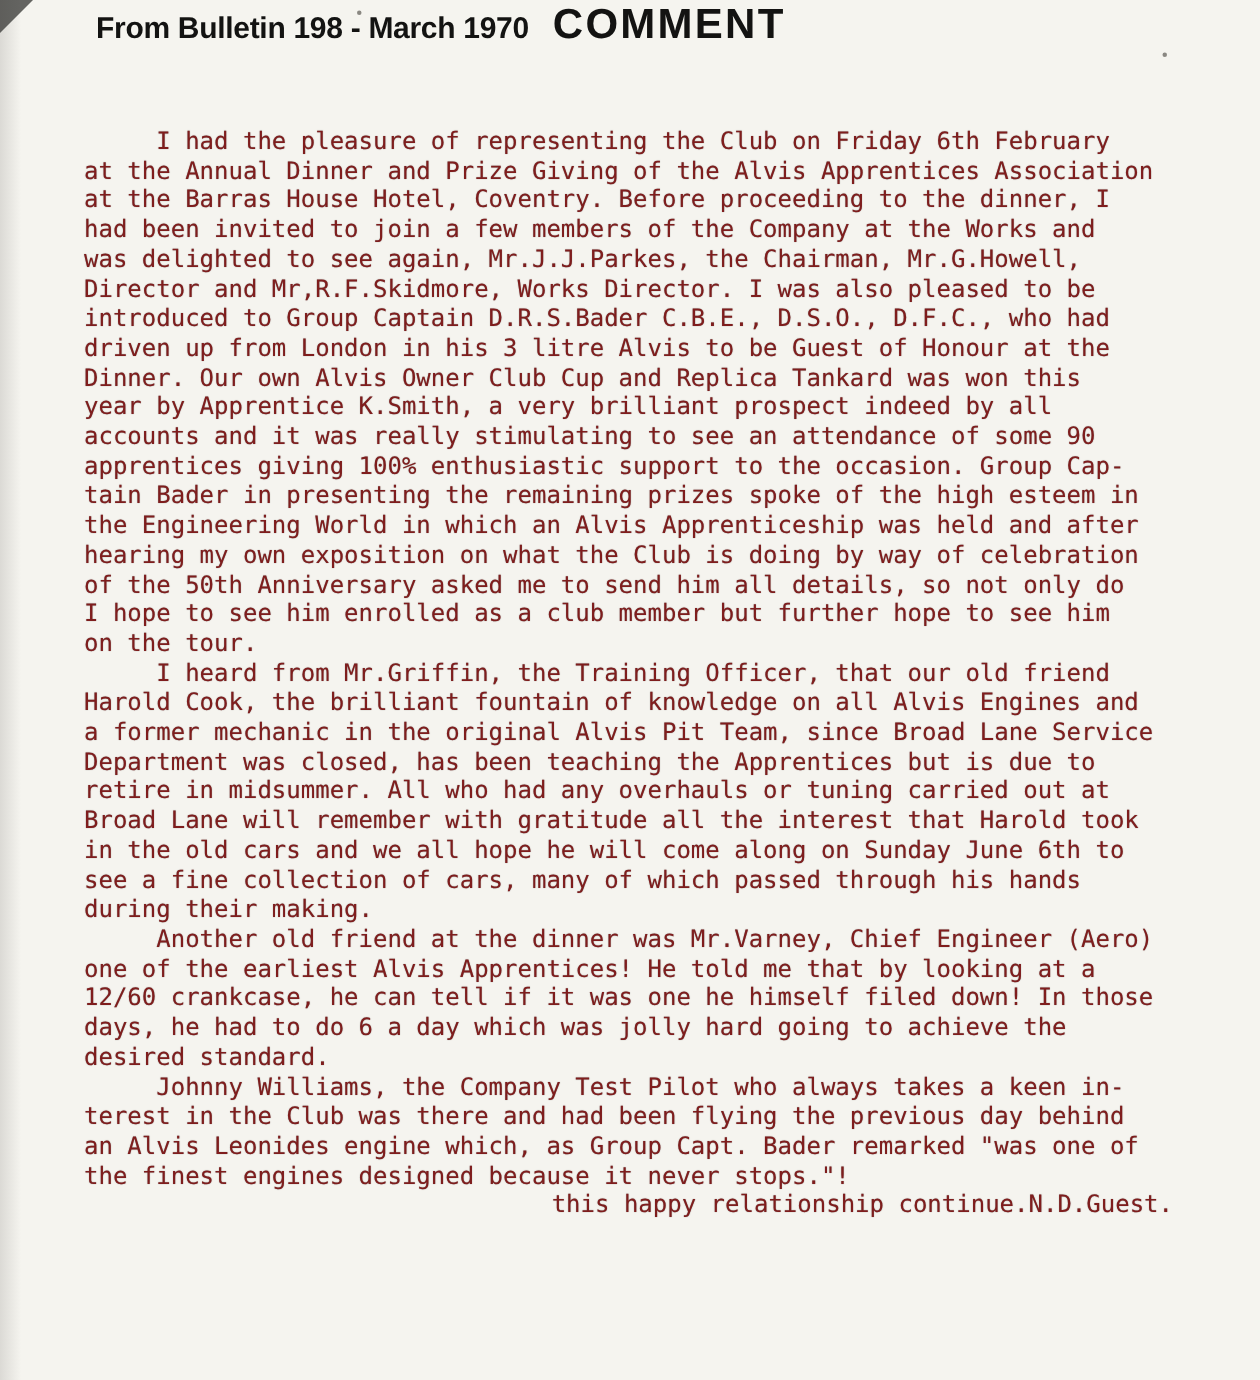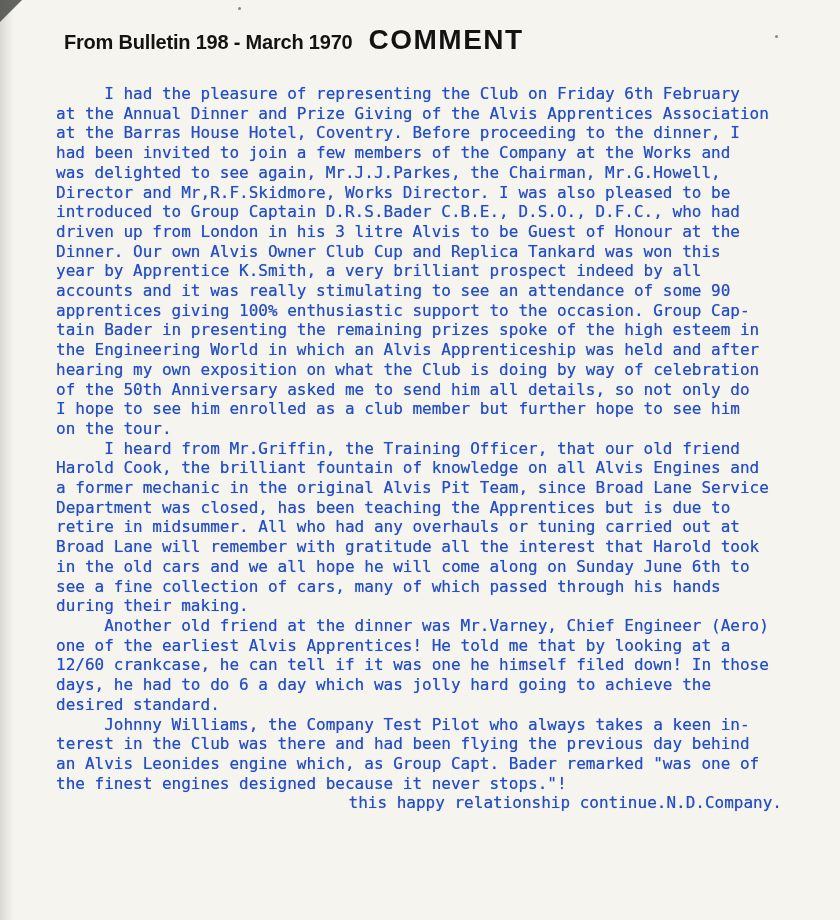--- a/index.html
+++ b/index.html
@@ -35,21 +35,21 @@
     border-radius: 50%;
     background: #8a8882;
   }
   .speck-1 { left: 238px; top: 7px;  width: 3px; height: 3px; }
   .speck-2 { left: 775px; top: 35px; width: 3px; height: 3px; }
 
   
   .header {
     position: absolute;
     left: 64px;
-    top: 24px;
+    top: 0;
     display: flex;
     align-items: baseline;
     gap: 16px;
     font-family: "Liberation Sans", sans-serif;
     color: #131312;
     white-space: nowrap;
   }
   .header .source {
     font-size: 20px;
     font-weight: 700;
@@ -62,21 +62,21 @@
   }
 
   
   .body-text {
     position: absolute;
     left: 56px;
     top: 84px;
     width: 726px;
     font-size: 16px;
     line-height: 19.7px;
-    color: #1d4ed8;
+    color: #7f1d1d;
     text-shadow: 0 0 0.7px rgba(43, 42, 40, 0.55);
   }
   .para {
     margin: 0;
     font-family: inherit;
     font-size: inherit;
     line-height: inherit;
     white-space: pre;
   }
   .closing-row {
@@ -132,17 +132,17 @@
 one of the earliest Alvis Apprentices! He told me that by looking at a
 12/60 crankcase, he can tell if it was one he himself filed down! In those
 days, he had to do 6 a day which was jolly hard going to achieve the
 desired standard.</pre>
     <pre class="para">     Johnny Williams, the Company Test Pilot who always takes a keen in-
 terest in the Club was there and had been flying the previous day behind
 an Alvis Leonides engine which, as Group Capt. Bader remarked "was one of
 the finest engines designed because it never stops."!</pre>
     <div class="closing-row">
       <span>this happy relationship continue.</span>
-      <span>N.D.Company.</span>
+      <span>N.D.Guest.</span>
     </div>
   </div>
 
 </div>
 
 </body></html>

